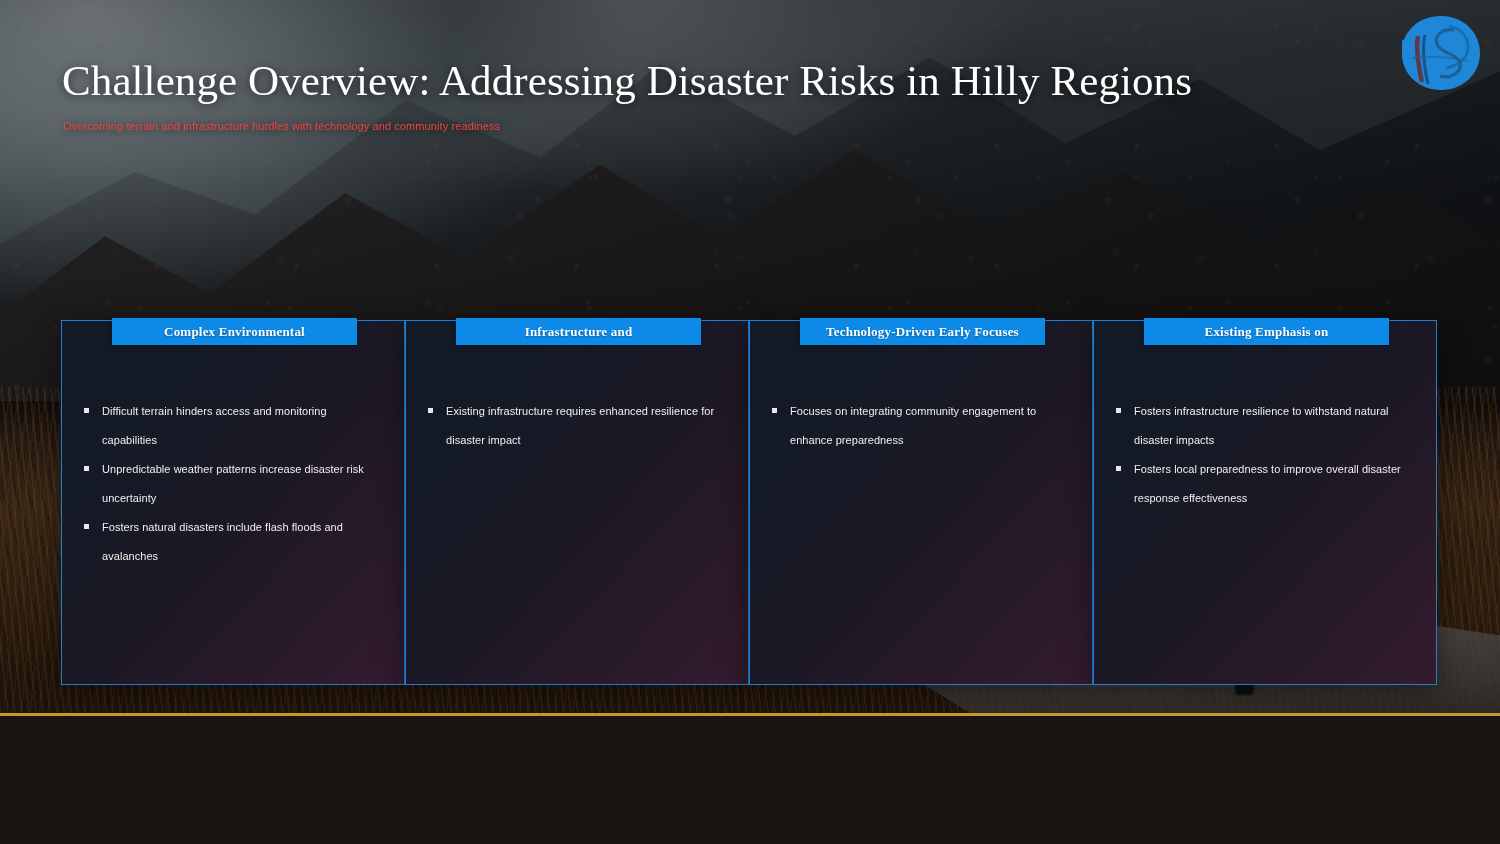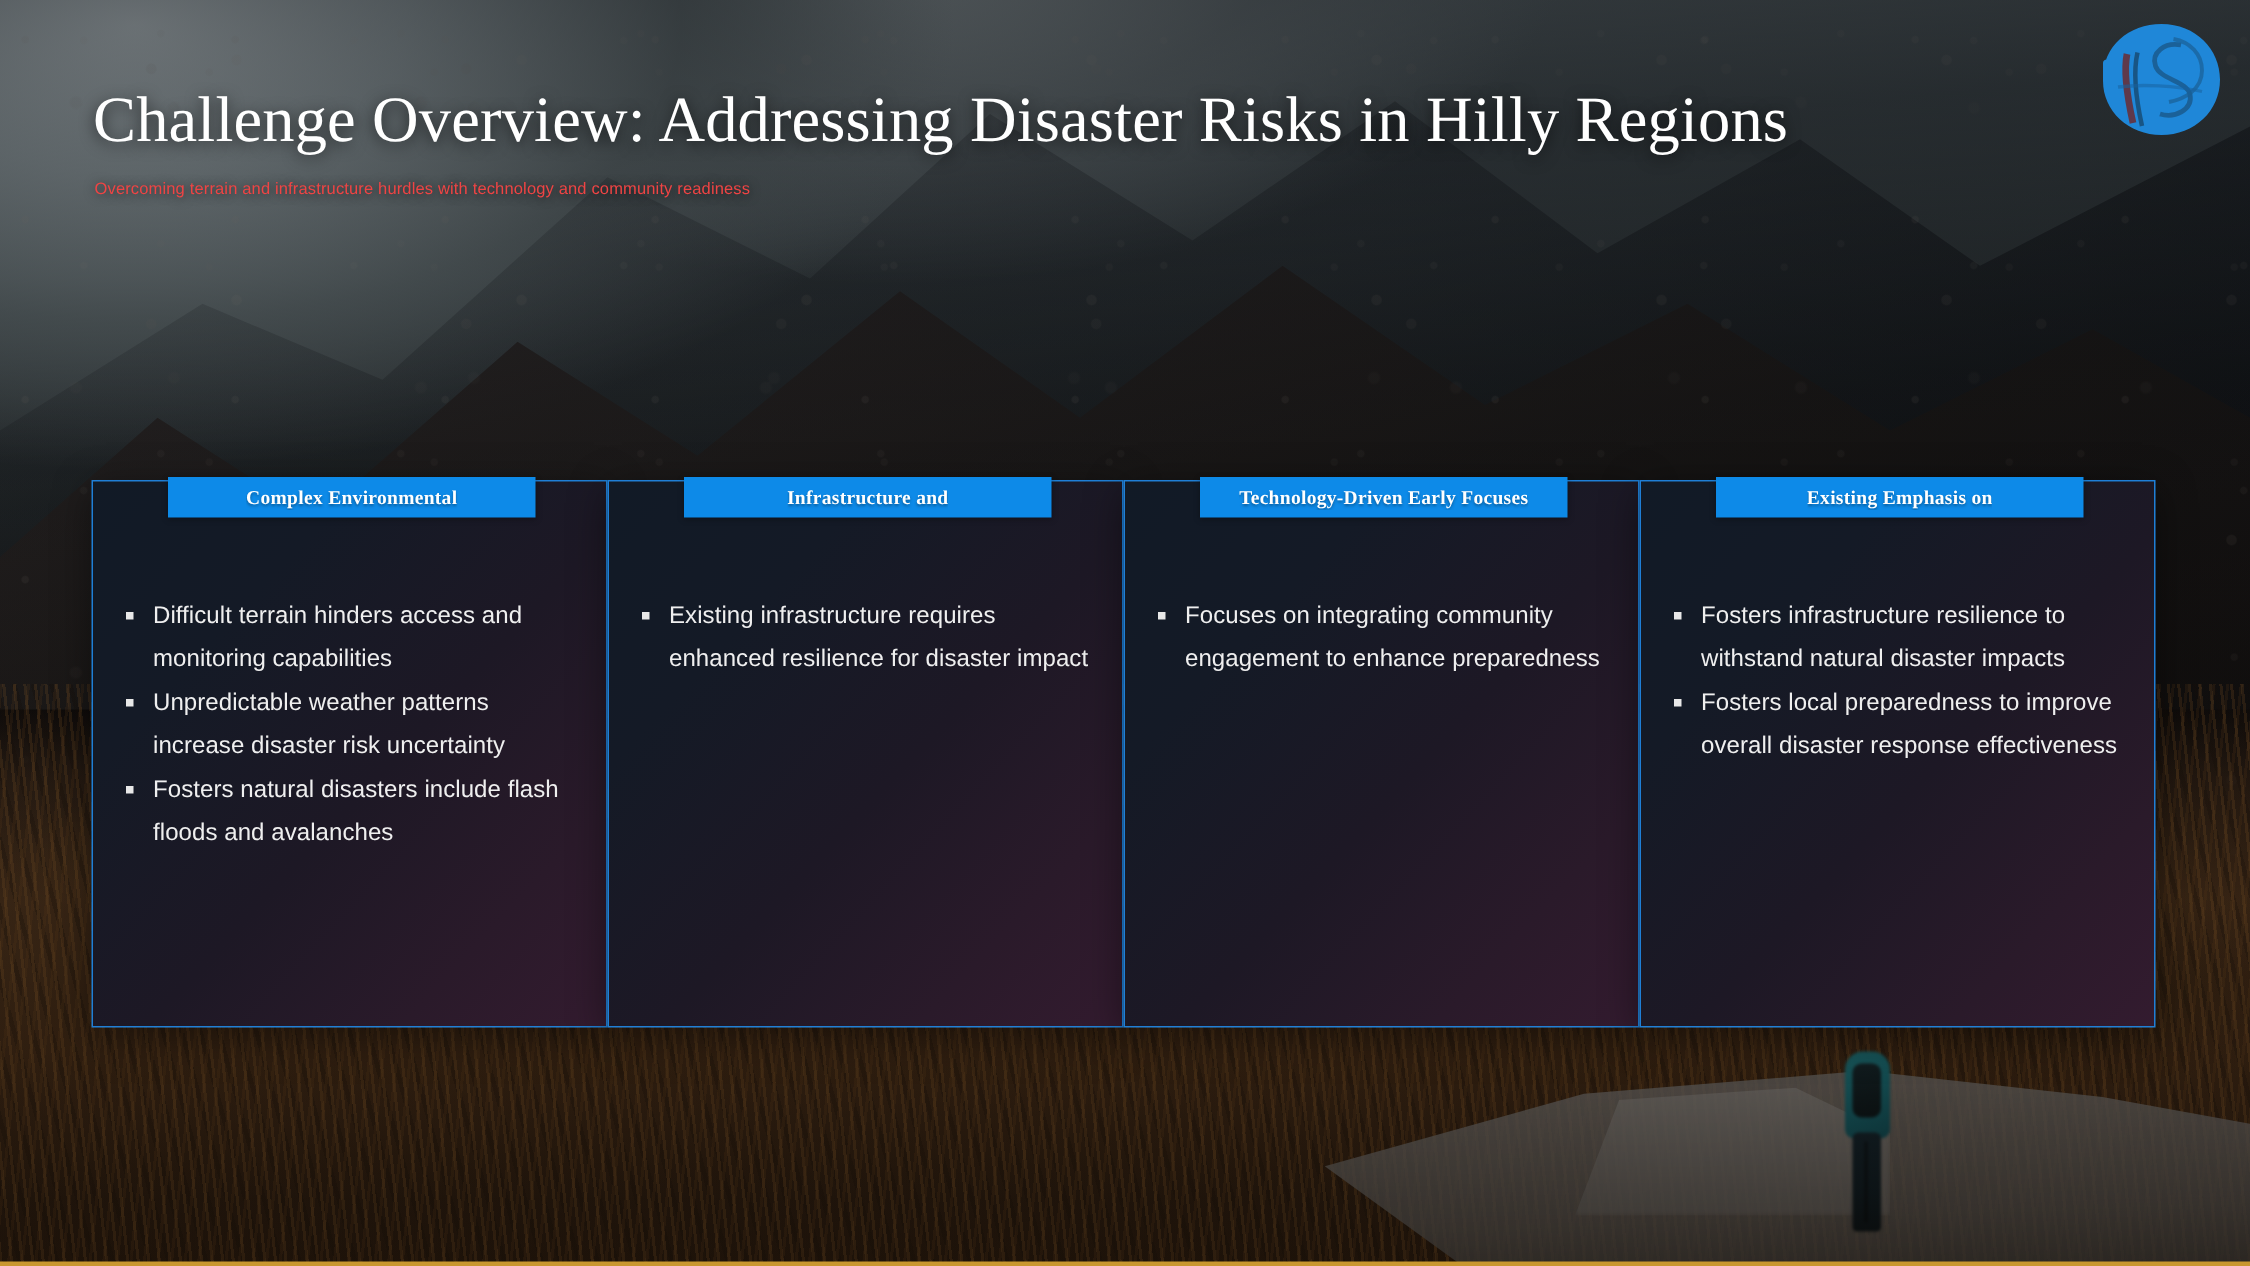--- a/index.html
+++ b/index.html
@@ -5,21 +5,21 @@
   * { margin:0; padding:0; box-sizing:border-box; }
   html,body { width:1500px; height:844px; overflow:hidden; }
   body {
     font-family:"Liberation Sans", sans-serif;
     background:#1a1512;
     position:relative;
   }
 
   
   #slide {
-    position:absolute; inset:0; width:1500px; height:844px; overflow:hidden;
+    position:absolute; inset:0; width:1500px; height:716px; overflow:hidden;
     background:#100d0b;
   }
   .bg-layer { position:absolute; inset:0; }
 
   
   .bg-sky {
     background:
       radial-gradient(ellipse 700px 380px at 6% 2%, #b9c3c6 0%, #8f9a9d 26%, #5c6668 52%, rgba(40,46,48,0) 78%),
       radial-gradient(ellipse 560px 300px at 40% -6%, #97a1a3 0%, #646d70 45%, rgba(40,46,48,0) 80%),
       linear-gradient(175deg, #6e797c 0%, #3c4447 18%, #232829 38%, #15161a 60%, #0d0c0d 100%);
@@ -153,21 +153,21 @@
   .card-head-text {
     font-family:"Liberation Serif", serif;
     font-size:13px; font-weight:700; color:#ffffff;
     letter-spacing:.2px; white-space:nowrap; overflow:hidden;
     text-shadow:0 1px 2px rgba(0,0,0,.35);
   }
   .card-body { padding:76px 22px 14px 20px; }
   .bullets { list-style:none; }
   .bullets li {
     position:relative; padding-left:20px; margin-bottom:1px;
-    font-size:16px; line-height:28.6px; color:#efefef;
+    font-size:11px; line-height:28.6px; color:#efefef;
     letter-spacing:.05px;
   }
   .bullets li .bdot {
     position:absolute; left:2px; top:11px; width:5px; height:5px;
     background:#e8e8e8;
   }
 </style>
 </head>
 <body>
 

